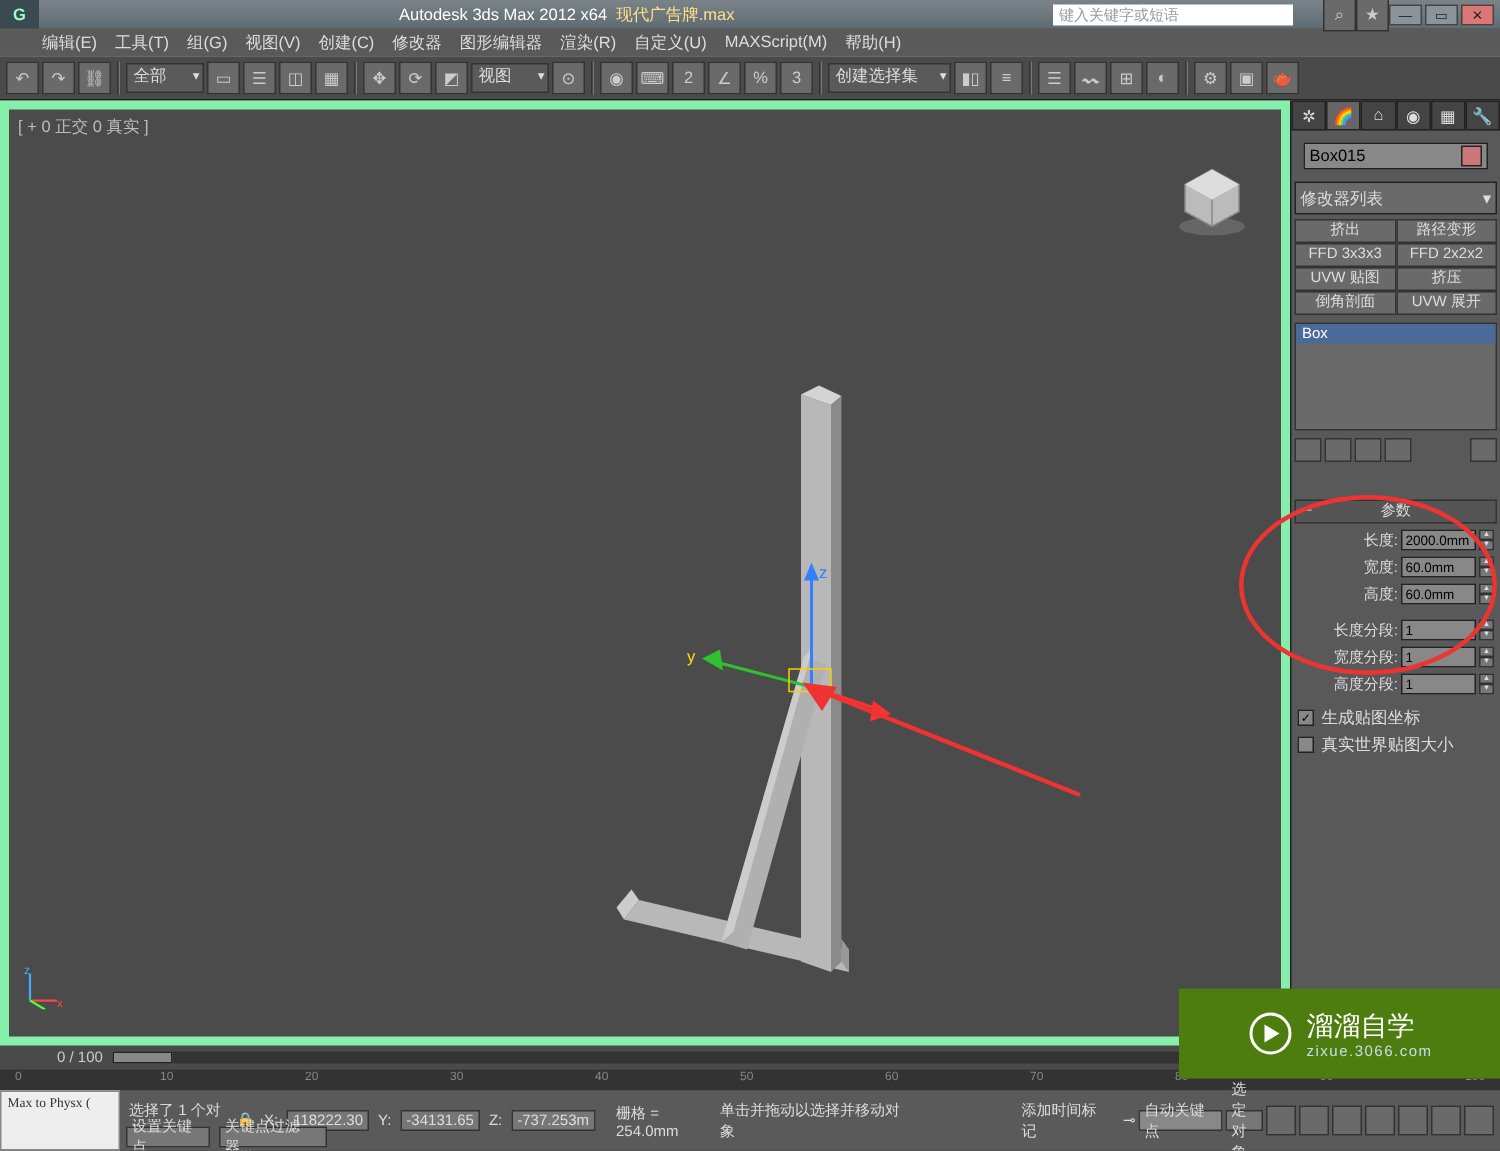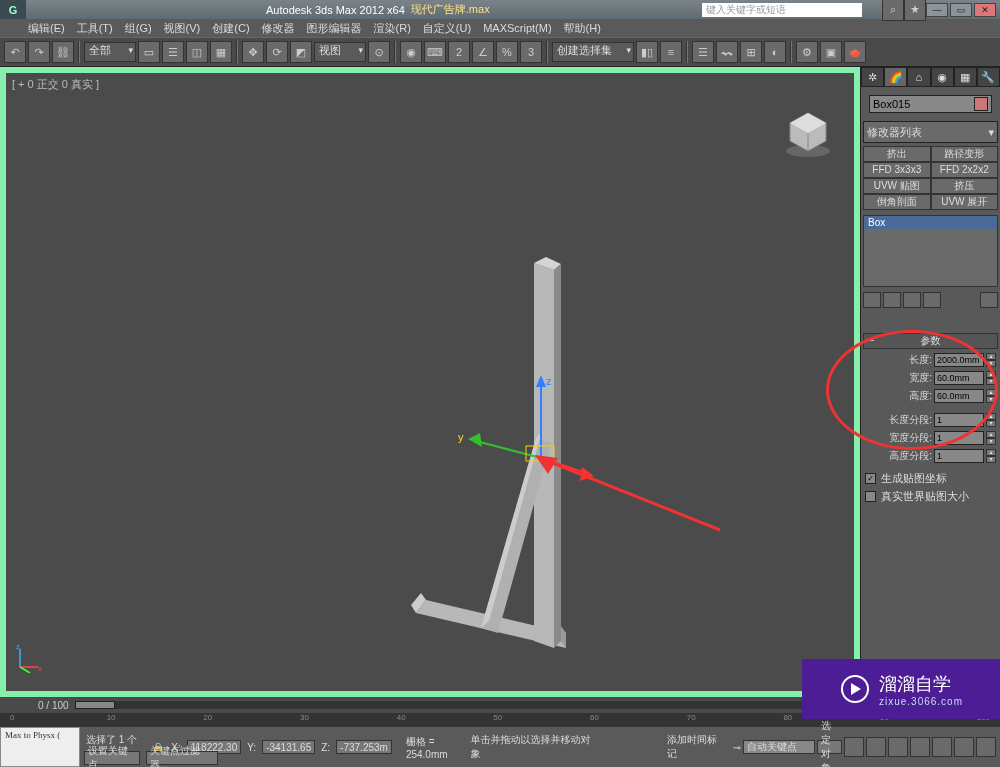--- a/index.html
+++ b/index.html
@@ -60,21 +60,21 @@
 .timeline .marker { position: absolute; left: 0; width: 40px; height: 8px; background: #888; border: 1px solid #222; }
 
 .statusbar { height: 40px; background: #5a5a5a; display: flex; font-size: 10px; color: #ddd; }
 .sb-left { width: 80px; background: #eee; color: #333; padding: 2px 4px; border: 1px solid #888; font-size: 9px; font-family: Liberation Serif, serif; }
 .sb-mid { flex: 1; padding: 2px 6px; display: flex; flex-direction: row; gap: 2px; }
 .sb-row { display: flex; align-items: center; gap: 6px; }
 .sb-field { background: #777; border: 1px solid #333; padding: 0 3px; height: 14px; display: flex; align-items: center; }
 .sb-right { display: flex; align-items: center; gap: 2px; padding: 0 4px; }
 .sb-btn { width: 20px; height: 20px; background: #6a6a6a; border: 1px solid #333; }
 
-.watermark { position: absolute; right: 0; bottom: 48px; width: 198px; height: 60px; background: #4c1d95; display: flex; align-items: center; justify-content: center; color: #fff; font-size: 18px; gap: 8px; }
+.watermark { position: absolute; right: 0; bottom: 48px; width: 214px; height: 60px; background: #4d7c0f; display: flex; align-items: center; justify-content: center; color: #fff; font-size: 18px; gap: 8px; }
 .watermark .sub { font-size: 10px; letter-spacing: 1px; color: #cde; }
 .red-ellipse { position: absolute; border: 3px solid #e33; border-radius: 50%; pointer-events: none; }
 .red-arrow { position: absolute; pointer-events: none; }
 </style>
 </head>
 <body>
 
 <div class="titlebar">
   <div class="logo">G</div>
   <span class="title">Autodesk 3ds Max 2012 x64</span>
@@ -317,21 +317,21 @@
         <div class="sb-field">-737.253m</div>
       <span style="margin-left:8px">栅格 = 254.0mm</span>
     </div>
     <div class="sb-row">
       <span>单击并拖动以选择并移动对象</span>
       <span style="margin-left:70px">添加时间标记</span>
     </div>
   </div>
   <div class="sb-right">
     <span>⊸</span>
-    <div class="sb-field" style="background:#888;width:72px">自动关键点</div>
+    <div class="sb-field" style="background:#888;width:56px">自动关键点</div>
     <div class="sb-field" style="width:25px">选定对象</div>
     <div class="sb-btn"></div>
     <div class="sb-btn"></div>
     <div class="sb-btn"></div>
     <div class="sb-btn"></div>
     <div class="sb-btn"></div>
     <div class="sb-btn"></div>
     <div class="sb-btn"></div>
   </div>
 </div>

